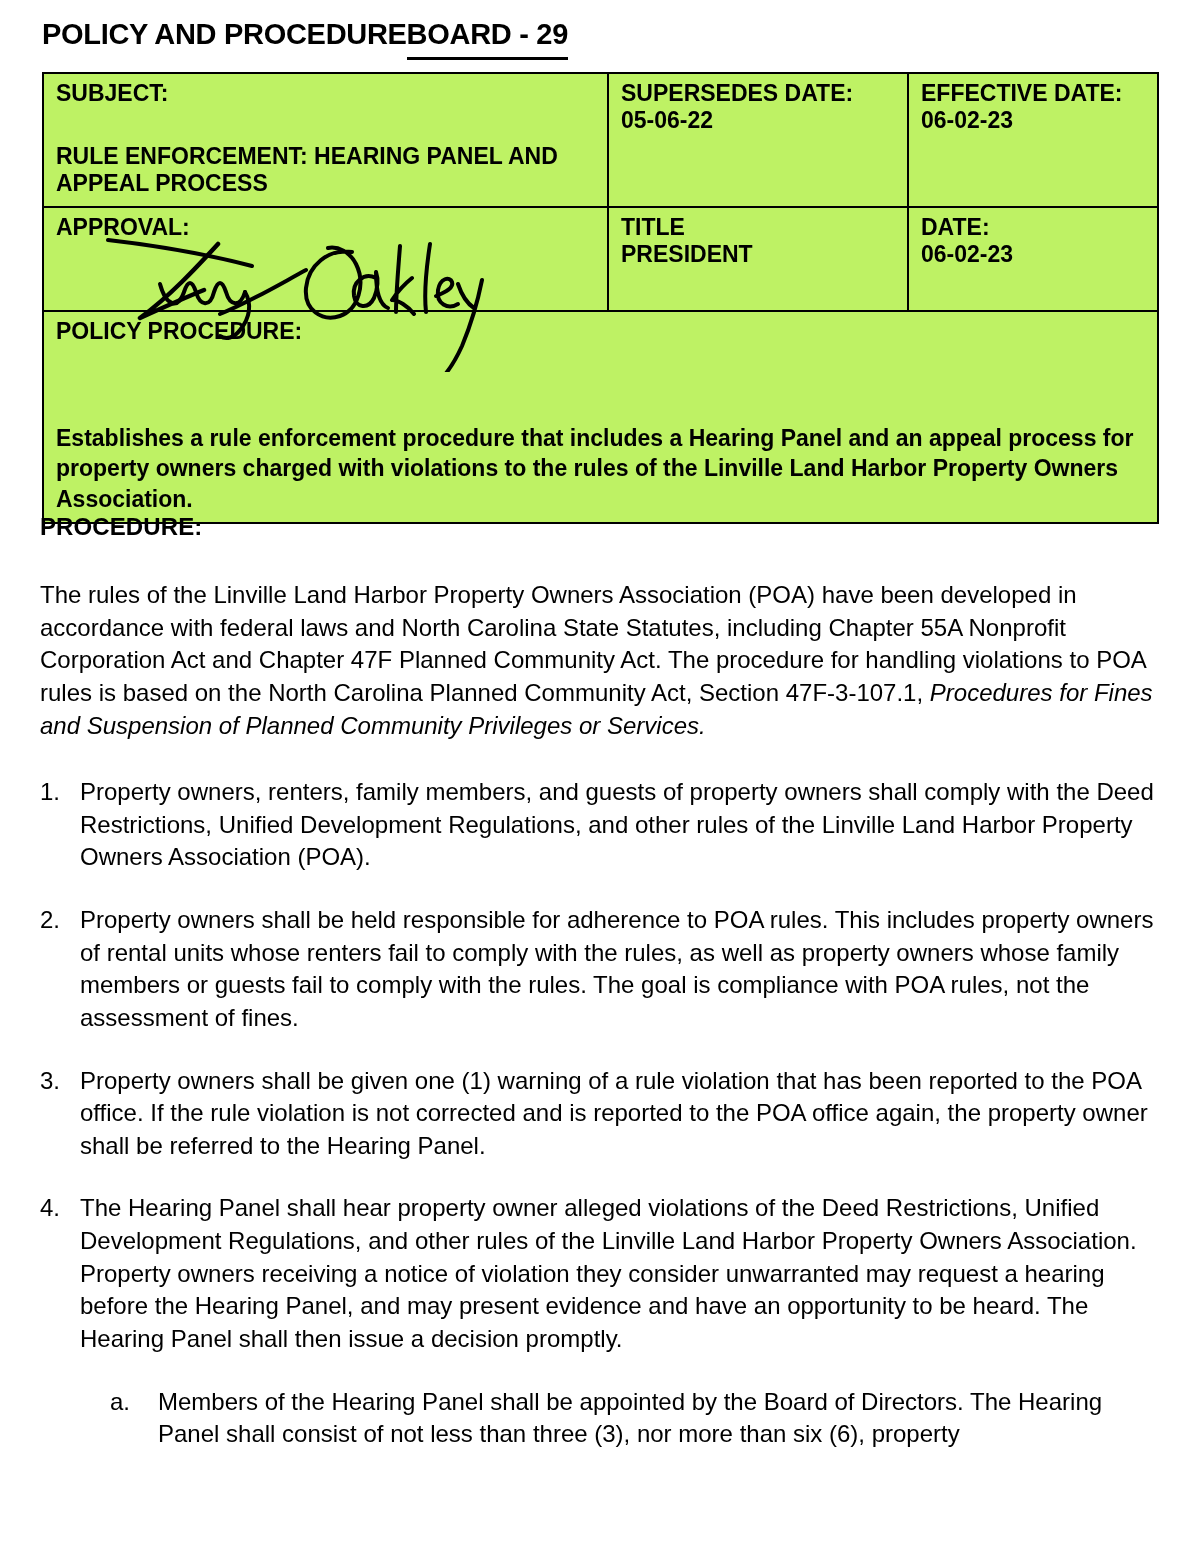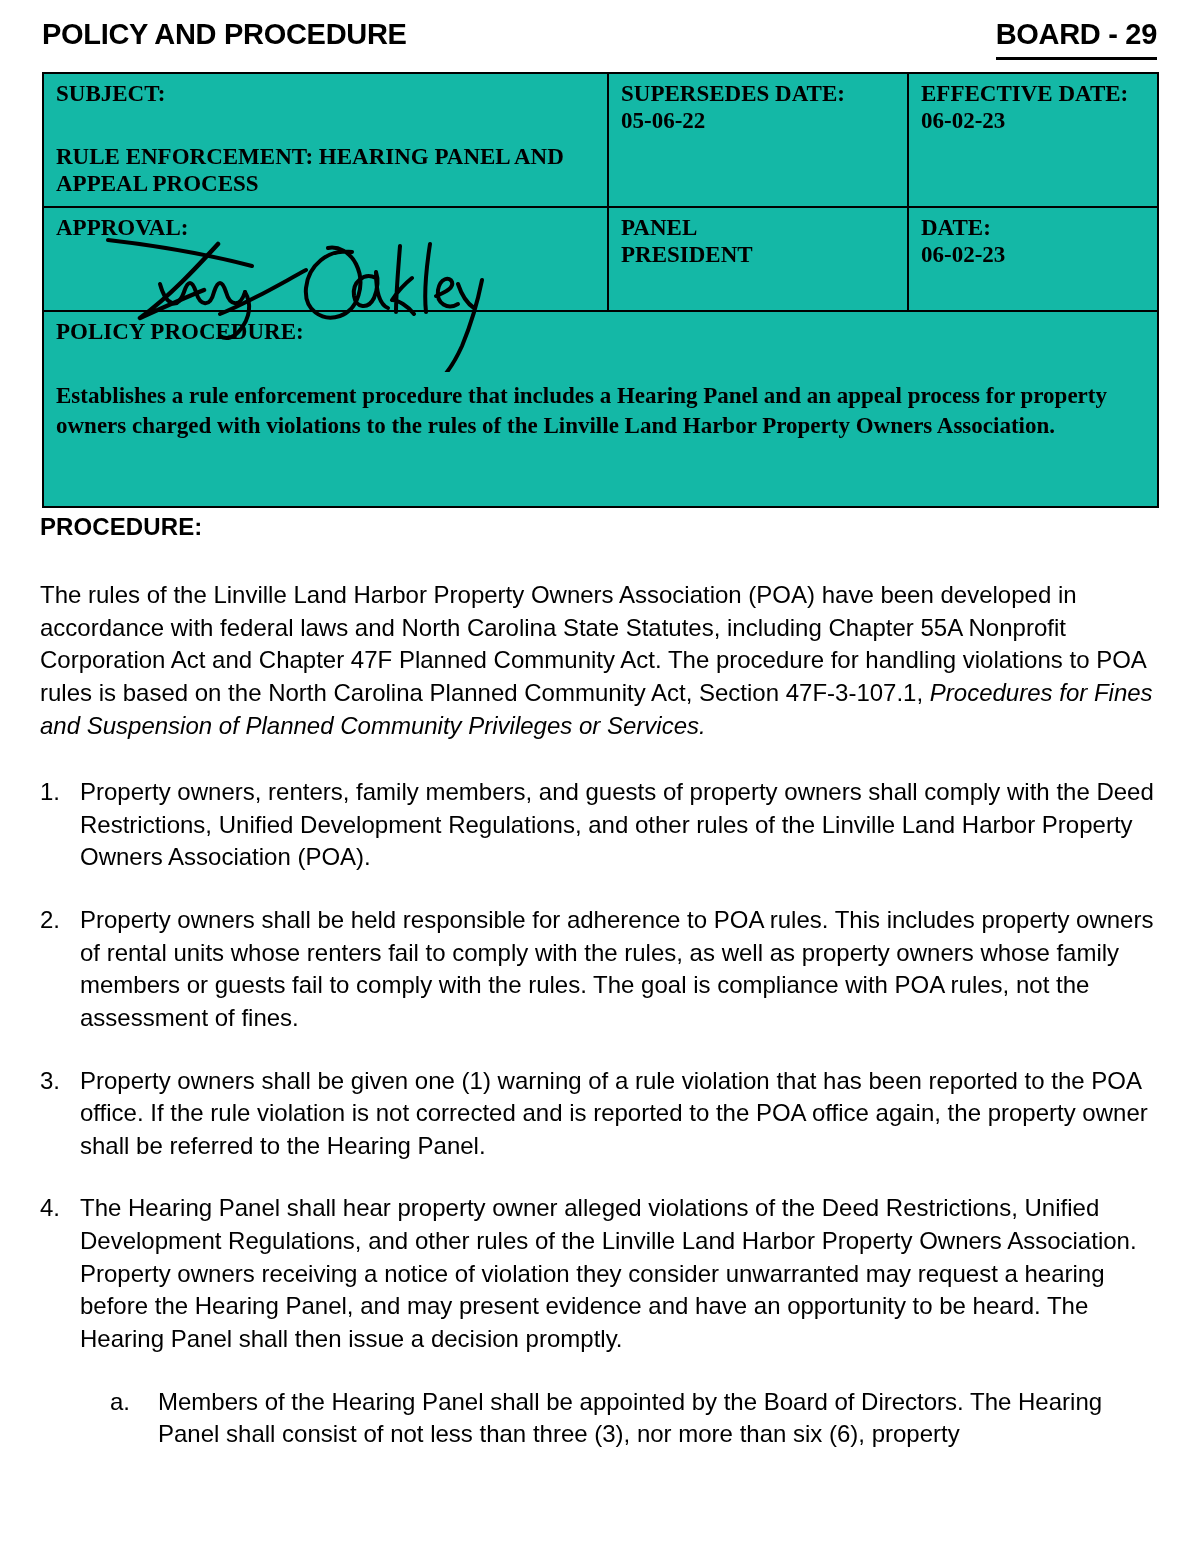--- a/index.html
+++ b/index.html
@@ -27,21 +27,21 @@
 
   
   .doc-header {
     position: absolute;
     left: 42px;
     right: 43px;
     top: 20px;
     height: 44px;
     display: flex;
     align-items: flex-start;
-    justify-content: space-between;
+    justify-content: flex-start;
   }
   .doc-title {
     font-size: 29px;
     font-weight: bold;
     letter-spacing: -0.3px;
     line-height: 1;
   }
   .doc-code {
     font-size: 29px;
     font-weight: bold;
@@ -53,22 +53,21 @@
 
   
   .info-table {
     position: absolute;
     left: 42px;
     top: 72px;
     width: 1115px;
     border: 2px solid #000;
     border-collapse: collapse;
     table-layout: fixed;
-    background: #14b8a6;
-    font-family: Liberation Serif, serif;
+    background: #bef264;
   }
   .info-table td {
     border: 2px solid #000;
     vertical-align: top;
     padding: 6px 0 8px 12px;
     font-size: 23px;
     font-weight: bold;
     line-height: 1.18;
   }
   .col-a { width: 565px; }
@@ -77,21 +76,21 @@
 
   .cell-subject { height: 118px; position: relative; }
   .subject-label { margin-bottom: 36px; }
   .subject-value { }
 
   .cell-approval { height: 88px; position: relative; }
 
   .cell-policy { height: 180px; position: relative; padding-top: 6px; }
   .policy-label { }
   .policy-body {
-    margin-top: 36px;
+    margin-top: 78px;
     padding-right: 14px;
     font-size: 23px;
     font-weight: bold;
     line-height: 1.32;
   }
 
   
   .signature {
     position: absolute;
     left: 100px;
@@ -193,21 +192,21 @@
         <td>
           <div>EFFECTIVE DATE:</div>
           <div>06-02-23</div>
         </td>
       </tr>
       <tr>
         <td class="cell-approval">
           <div>APPROVAL:</div>
         </td>
         <td>
-          <div>PANEL</div>
+          <div>TITLE</div>
           <div>PRESIDENT</div>
         </td>
         <td>
           <div>DATE:</div>
           <div>06-02-23</div>
         </td>
       </tr>
       <tr>
         <td class="cell-policy" colspan="3">
           <div class="policy-label">POLICY PROCEDURE:</div>

